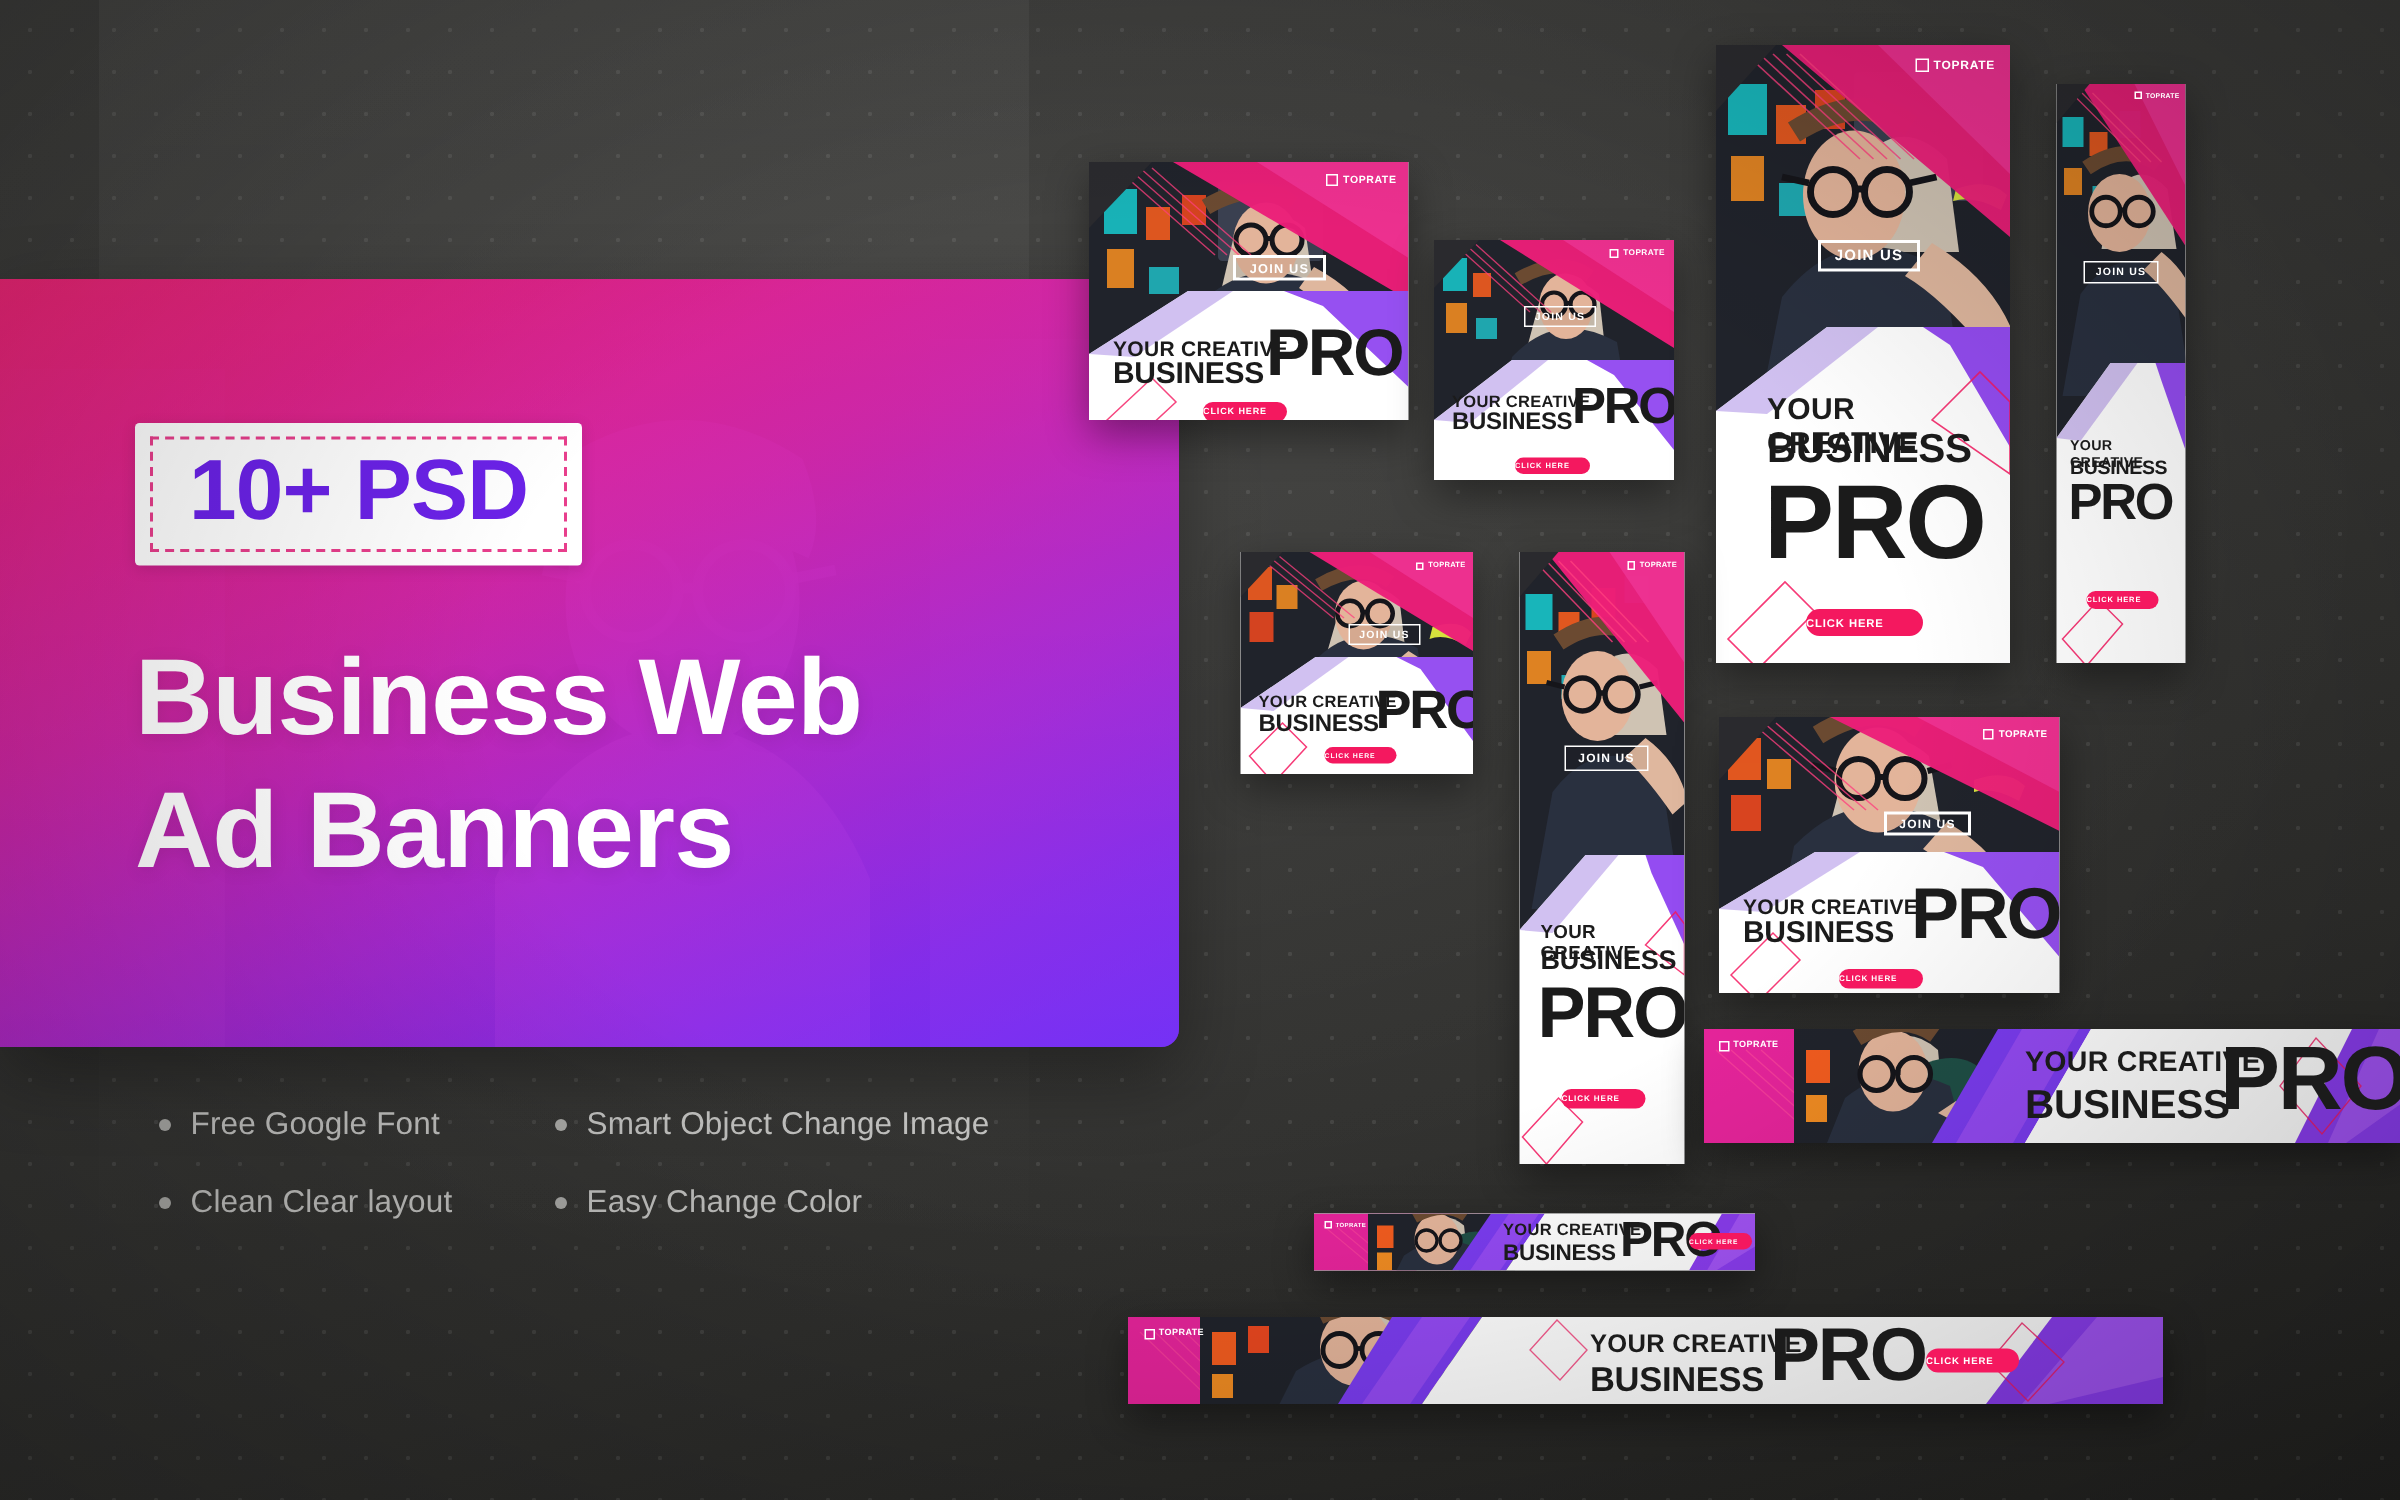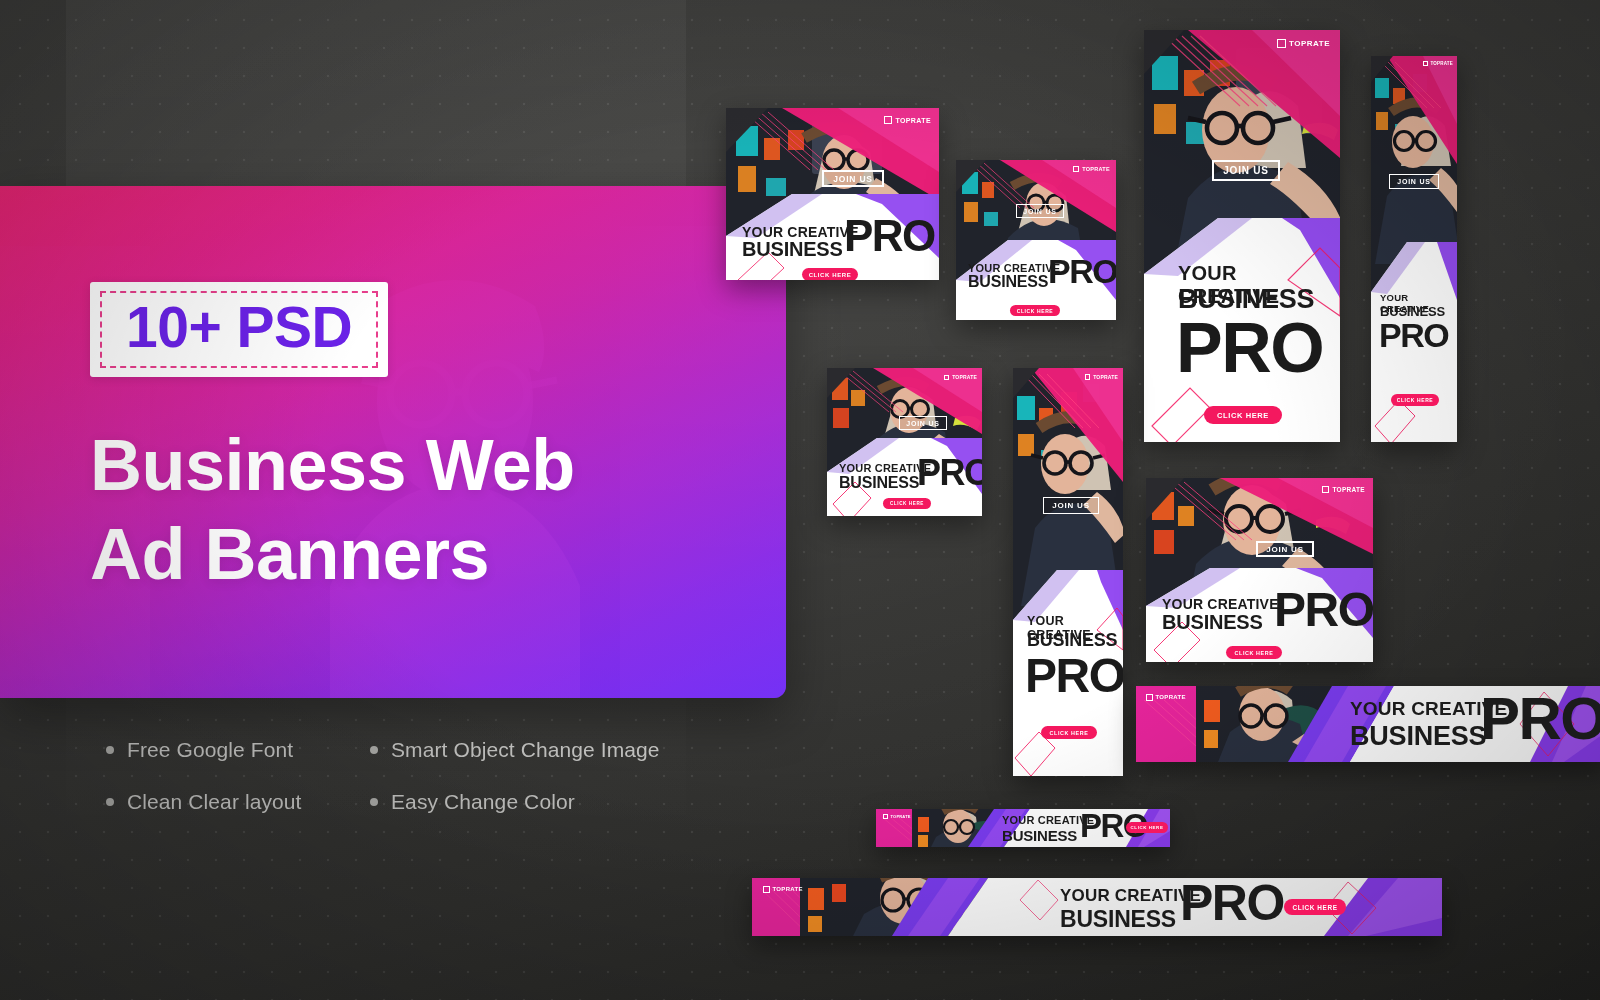--- a/index.html
+++ b/index.html
@@ -152,21 +152,21 @@
   }
   .txt { position: absolute; z-index: 7; color: #1b1b1b; }
   .t-small { font-weight: 700; letter-spacing: .2px; }
   .t-mid { font-weight: 700; letter-spacing: -.2px; }
   .t-big { font-weight: 700; letter-spacing: -1.5px; line-height: .82; }
   .cta {
     position: absolute;
     background: #f4185f;
     color: #fff;
     border-radius: 999px;
-    display: flex; align-items: center; justify-content: center;
+    display: flex; align-items: center; justify-content: flex-start;
     font-weight: 700; letter-spacing: .6px;
     z-index: 8;
     border: none;
     cursor: pointer;
   }
 </style>
 </head>
 <body>
 
 <div id="stage">

